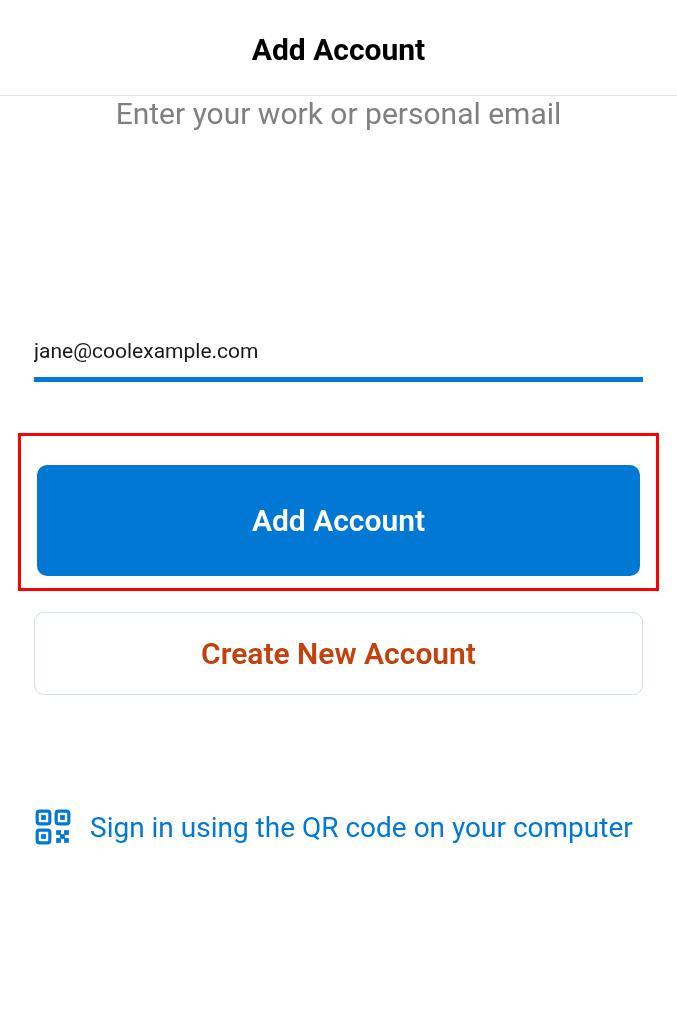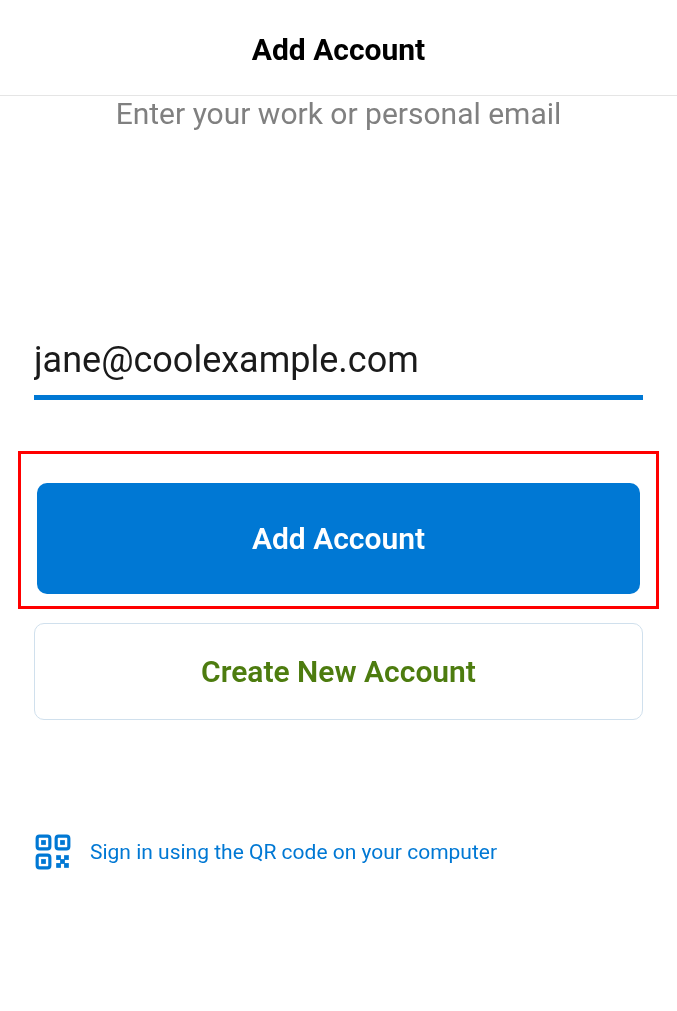--- a/index.html
+++ b/index.html
@@ -35,21 +35,21 @@
       text-align: center;
       font-size: 30px;
       color: #808080;
       font-weight: 400;
     }
     
     .email-input {
       width: 100%;
       border: none;
       border-bottom: 5px solid #0078d4;
-      font-size: 36px;
+      font-size: 21px;
       color: #1a1a1a;
       padding: 8px 0 14px 0;
       margin-top: 200px;
       outline: none;
       font-family: inherit;
       background: transparent;
     }
     
     .highlight-box {
       border: 3px solid #ff0000;
@@ -68,49 +68,49 @@
       font-size: 30px;
       font-weight: 600;
       padding: 38px 0;
       cursor: pointer;
       font-family: inherit;
     }
     
     .btn-secondary {
       width: 100%;
       background: #ffffff;
-      color: #4d7c0f;
+      color: #c2410c;
       border: 1px solid #d0e0ed;
       border-radius: 10px;
       font-size: 30px;
       font-weight: 600;
-      padding: 30px 0;
+      padding: 23px 0;
       cursor: pointer;
-      margin-top: 14px;
+      margin-top: 21px;
       font-family: inherit;
     }
     
     .qr-link {
       display: flex;
       align-items: center;
       gap: 18px;
       margin-top: 113px;
       cursor: pointer;
       text-decoration: none;
     }
     
     .qr-icon {
       width: 38px;
       height: 38px;
       flex-shrink: 0;
     }
     
     .qr-text {
       color: #0078d4;
-      font-size: 21px;
+      font-size: 28px;
       font-weight: 400;
     }
   </style>
 </head>
 <body>
 
 <div class="header">
   <h1 class="header-title">Add Account</h1>
 </div>
 

